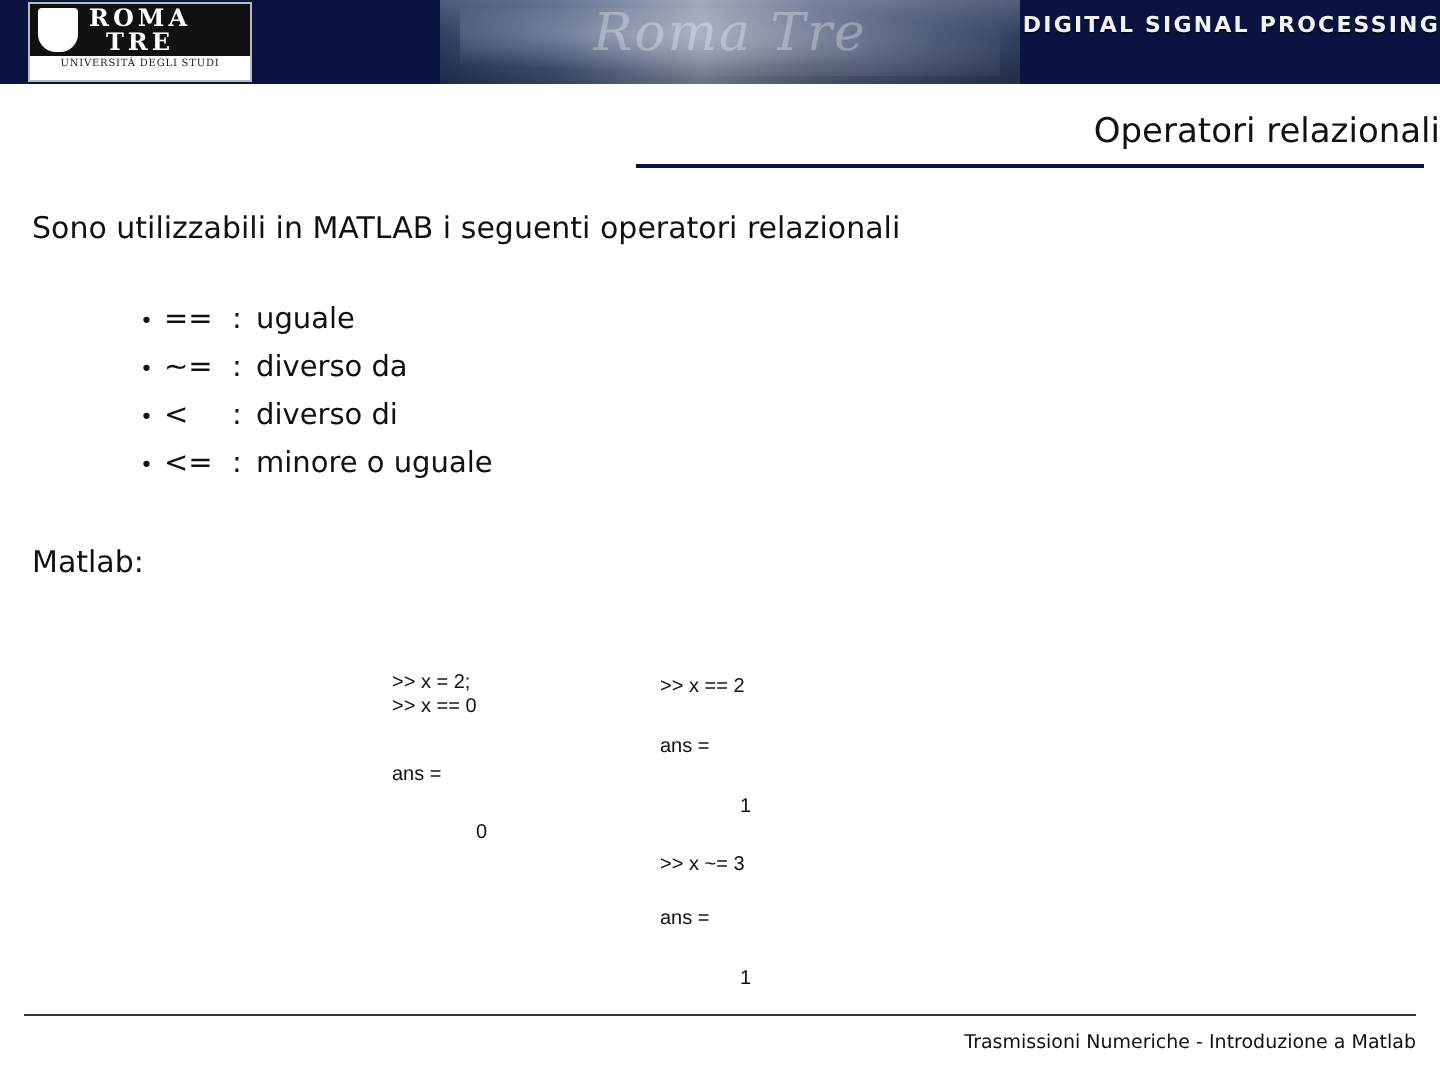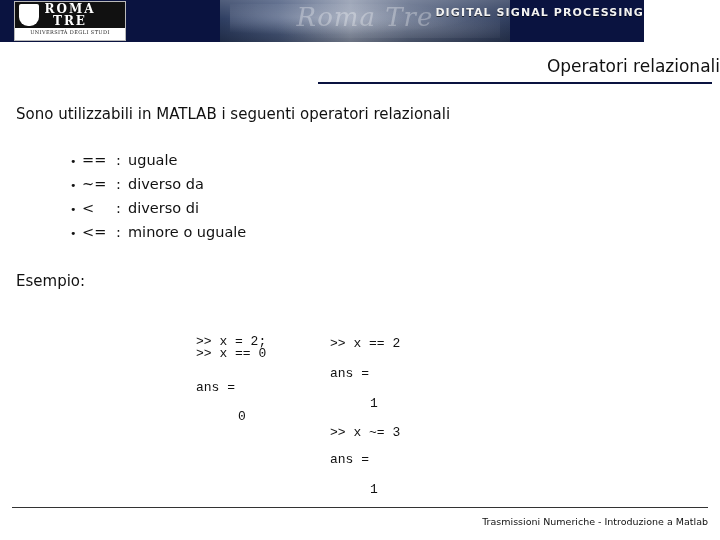--- a/index.html
+++ b/index.html
@@ -12,21 +12,21 @@
     background: #ffffff;
     font-family: "DejaVu Sans", sans-serif;
     overflow: hidden;
     position: relative;
   }
 
   
   .banner {
     position: absolute;
     left: 0; top: 0;
-    width: 644px;
+    width: 720px;
     height: 42px;
     background: #0a1340;
     overflow: hidden;
   }
   .banner-photo {
     position: absolute;
     left: 220px; top: 0;
     width: 290px; height: 42px;
     background:
       linear-gradient(180deg, rgba(255,255,255,0.18) 0%, rgba(255,255,255,0.02) 45%, rgba(0,0,0,0.25) 100%),
@@ -175,22 +175,22 @@
   .esempio {
     position: absolute;
     left: 16px; top: 272px;
     font-size: 15px;
     color: #111111;
   }
 
   
   .code {
     position: absolute;
-    font-family: Liberation Mono, monospace;
-    font-size: 13px;
+    font-family: Liberation Sans, sans-serif;
+    font-size: 10px;
     color: #111111;
     white-space: pre;
     line-height: 12px;
   }
   #code-left-1  { left: 196px; top: 336px; }
   #code-left-2  { left: 196px; top: 382px; }
   #code-left-3  { left: 238px; top: 411px; }
   #code-right-1 { left: 330px; top: 338px; }
   #code-right-2 { left: 330px; top: 368px; }
   #code-right-3 { left: 370px; top: 398px; }
@@ -264,21 +264,21 @@
     <span class="bullet-def">diverso di</span>
   </div>
   <div class="bullet-row">
     <span class="bullet-dot">•</span>
     <span class="bullet-op">&lt;=</span>
     <span class="bullet-colon">:</span>
     <span class="bullet-def">minore o uguale</span>
   </div>
 </div>
 
-<div class="esempio">Esempio:</div>
+<div class="esempio">Matlab:</div>
 
 <div class="code" id="code-left-1">&gt;&gt; x = 2;
 &gt;&gt; x == 0</div>
 <div class="code" id="code-left-2">ans =</div>
 <div class="code" id="code-left-3">0</div>
 
 <div class="code" id="code-right-1">&gt;&gt; x == 2</div>
 <div class="code" id="code-right-2">ans =</div>
 <div class="code" id="code-right-3">1</div>
 <div class="code" id="code-right-4">&gt;&gt; x ~= 3</div>

